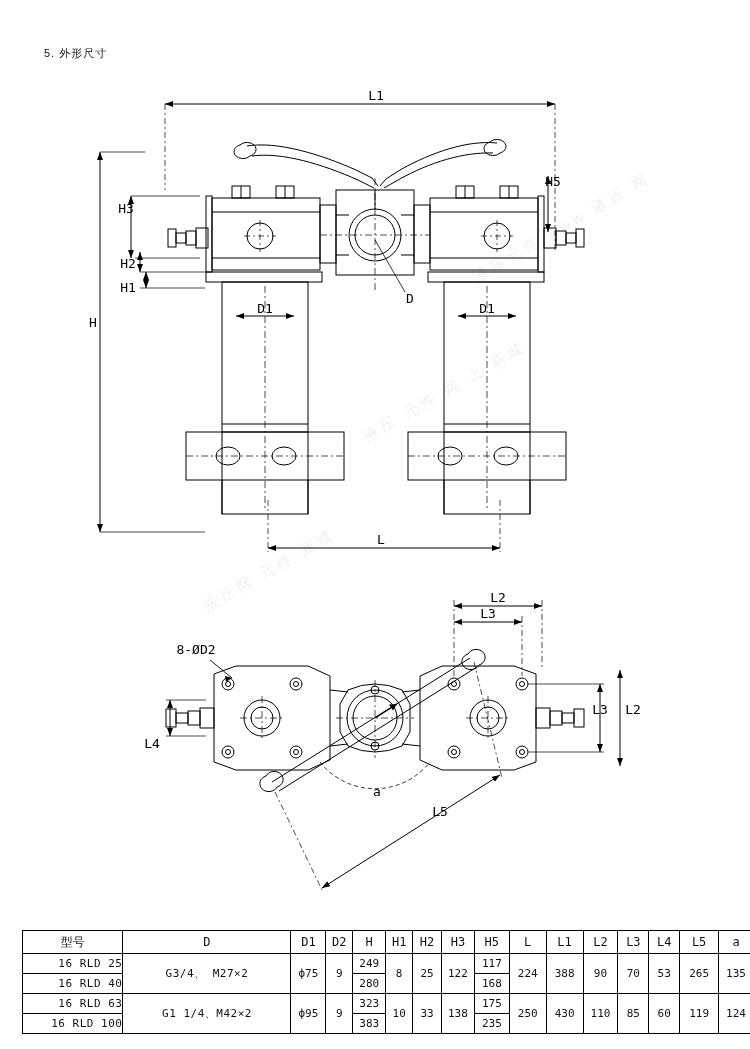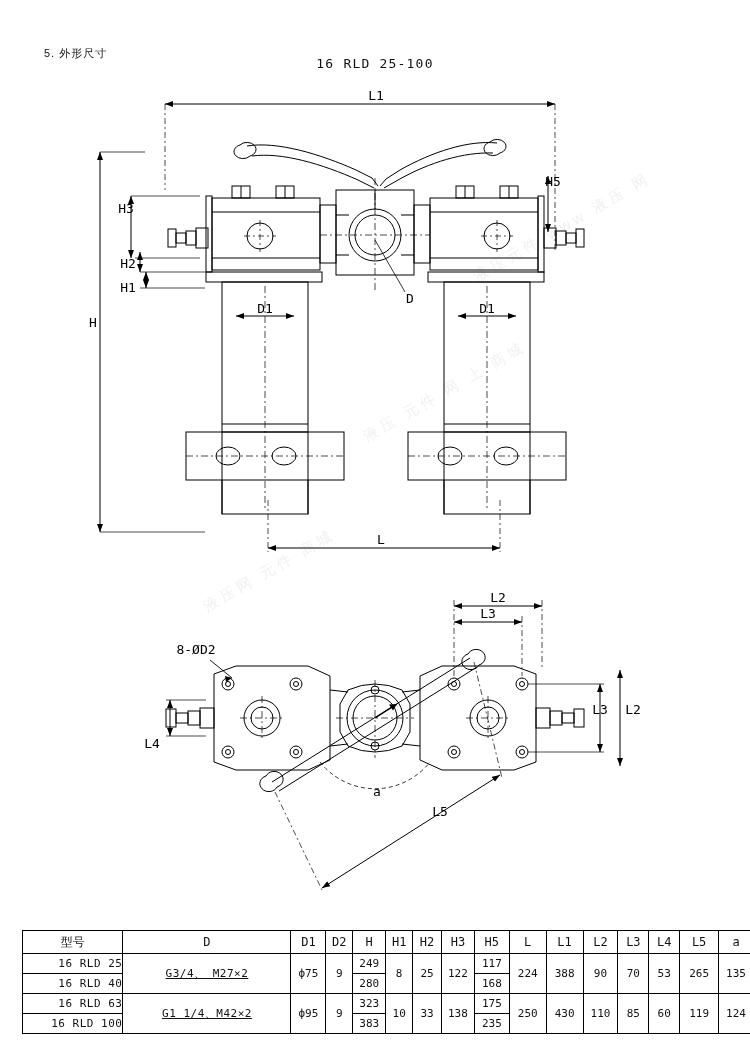--- a/index.html
+++ b/index.html
@@ -67,29 +67,28 @@
   }
   #spec-table td, #spec-table th {
     border: 1px solid #000;
     text-align: center;
     padding: 0;
     height: 19px;
     font-weight: normal;
   }
   #spec-table .hdr td { height: 22px; font-size: 12px; }
   #spec-table td.model { text-align: right; padding-left: 10px; letter-spacing: .5px;}
-  #spec-table td.dcol { letter-spacing: .5px; text-decoration: underline; }
+  #spec-table td.dcol { letter-spacing: .5px; }
 </style>
 </head>
 <body>
 
 <div class="page">
 
   <div id="section-title">5. 外形尺寸</div>
-  <div id="model-title">16 RLD 25-100</div>
 
   <div class="wm" style="left:470px; top:270px;">液压元件 www 液压 网</div>
   <div class="wm" style="left:360px; top:430px;">液压 元件 网 上 商城</div>
   <div class="wm" style="left:200px; top:600px;">液压网 元件 商城</div>
 
   <svg class="drawing" viewBox="0 0 750 1049">
     <defs>
       <marker id="ar" markerWidth="9" markerHeight="9" refX="8" refY="3" orient="auto">
         <path d="M0,0 L8,3 L0,6 z" fill="#000"></path>
       </marker>

